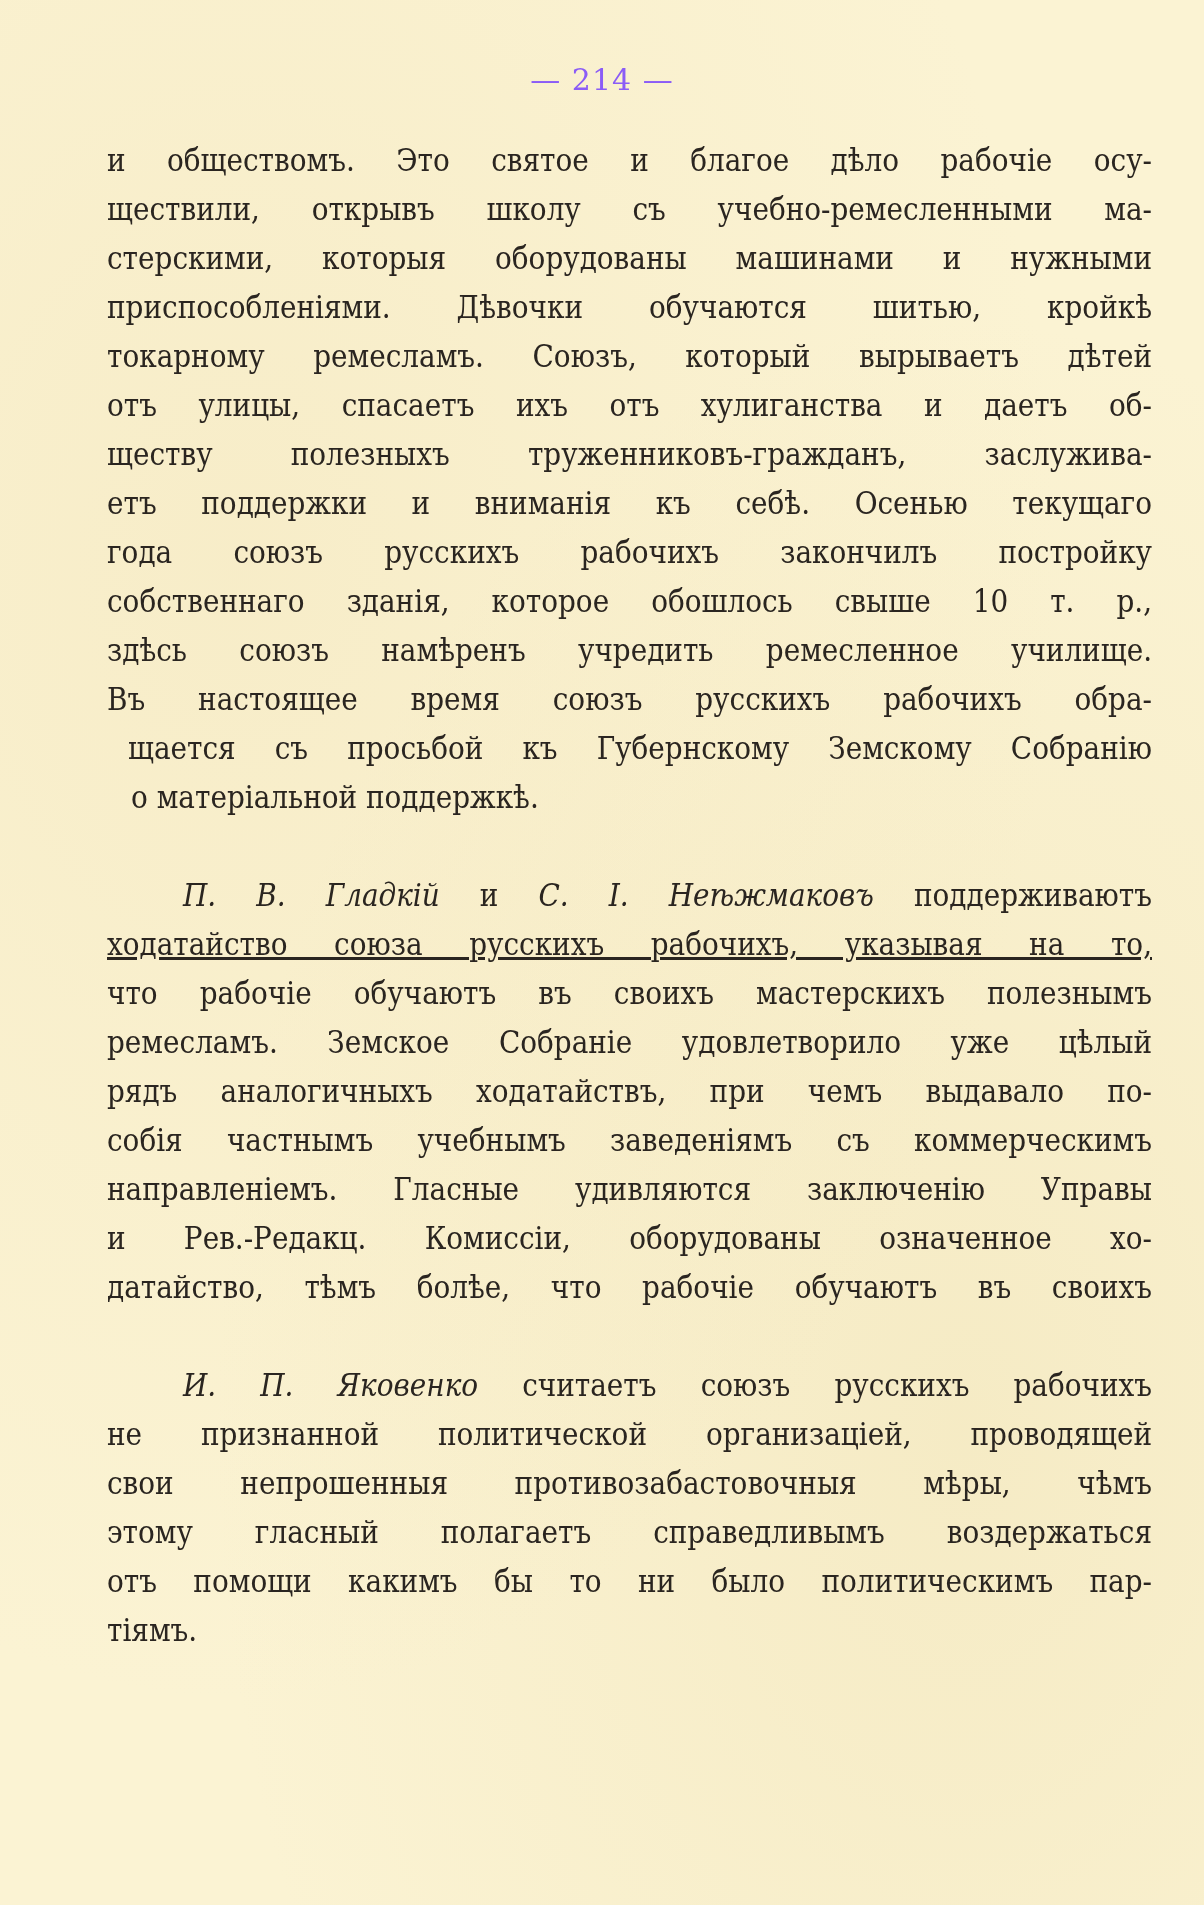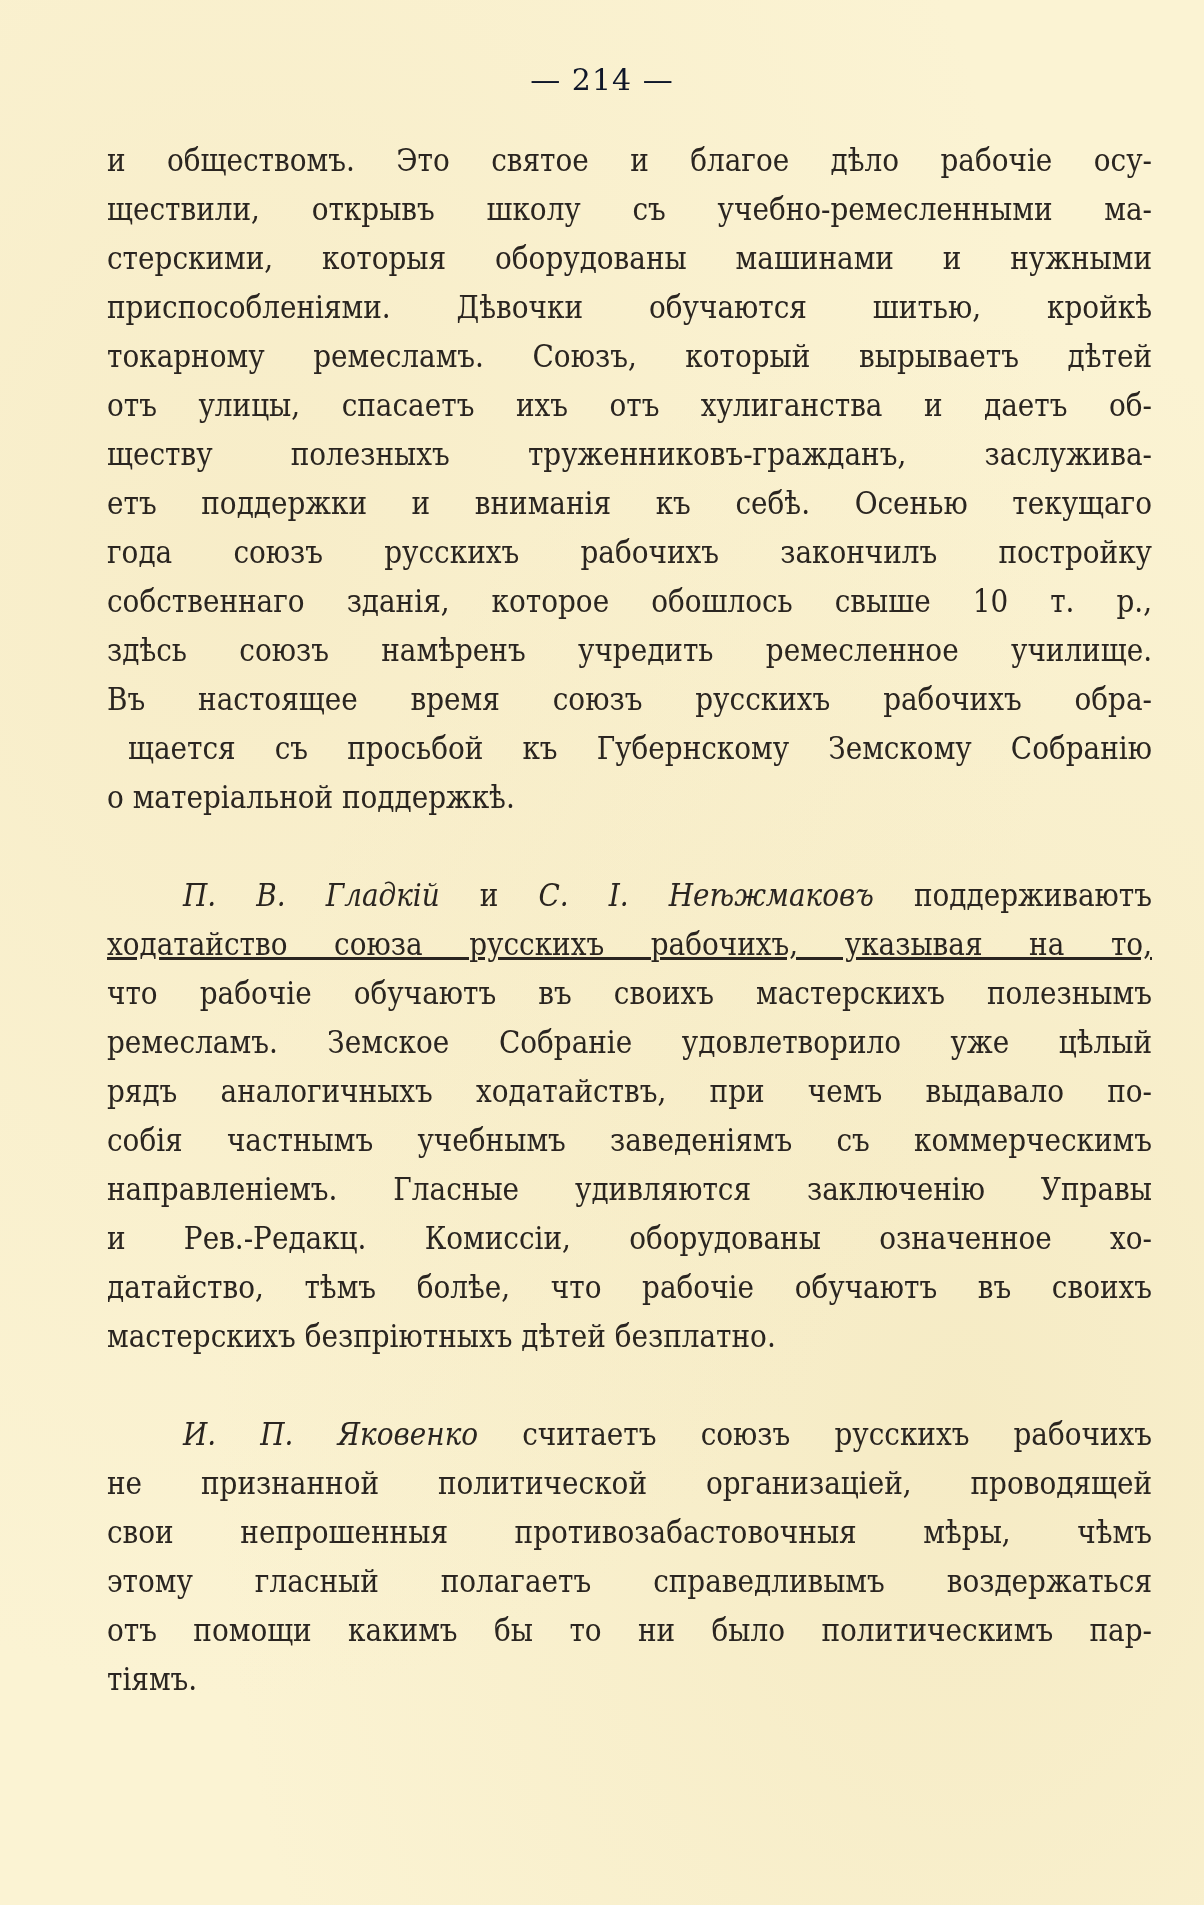--- a/index.html
+++ b/index.html
@@ -19,21 +19,21 @@
       radial-gradient(ellipse at 80% 75%, rgba(235,220,170,0.35), rgba(0,0,0,0) 55%),
       #fbf3d3;
   }
   .page-number {
     position: absolute;
     top: 62px;
     left: 0; right: 0;
     text-align: center;
     font-size: 30px;
     letter-spacing: 1px;
-    color: #0f172a;
+    color: #8b5cf6;
   }
   .text-block {
     position: absolute;
     top: 136px;
     left: 107px;
     width: 1045px;
   }
   .line {
     display: block;
     height: 49px;
@@ -65,36 +65,35 @@
     <span class="line" style="display: block;">приспособленіями.  Дѣвочки обучаются шитью, кройкѣ</span>
     <span class="line" style="display: block;">токарному ремесламъ. Союзъ, который вырываетъ дѣтей</span>
     <span class="line" style="display: block;">отъ улицы, спасаетъ  ихъ отъ хулиганства и даетъ об-</span>
     <span class="line" style="display: block;">ществу  полезныхъ  труженниковъ-гражданъ,  заслужива-</span>
     <span class="line" style="display: block;">етъ поддержки и вниманія къ себѣ.  Осенью текущаго</span>
     <span class="line" style="display: block;">года  союзъ  русскихъ  рабочихъ закончилъ постройку</span>
     <span class="line" style="display: block;">собственнаго зданія,  которое обошлось свыше 10 т. р.,</span>
     <span class="line" style="display: block;">здѣсь союзъ намѣренъ учредить  ремесленное училище.</span>
     <span class="line" style="display: block;">Въ настоящее  время  союзъ русскихъ рабочихъ обра-</span>
     <span class="line" style="display: block; margin-left: 21px;">щается съ просьбой къ Губернскому Земскому Собранію</span>
-    <span class="line last" style="display: block;">о матеріальной  поддержкѣ.</span>
+    <span class="line last" style="display: block; margin-left: 24px;">о матеріальной  поддержкѣ.</span>
   </div>
 
   <span class="para-gap"></span>
 
   <div>
     <span class="line indent" style="display: block;"><span class="speaker">П. В. Гладкій</span><span> и </span><span class="speaker">С. І. Неѣжмаковъ</span><span> поддерживаютъ</span></span>
     <span class="line" style="display: block; text-decoration: underline;">ходатайство союза русскихъ рабочихъ, указывая на то,</span>
     <span class="line" style="display: block;">что рабочіе обучаютъ въ своихъ мастерскихъ полезнымъ</span>
     <span class="line" style="display: block;">ремесламъ. Земское Собраніе удовлетворило уже цѣлый</span>
     <span class="line" style="display: block;">рядъ аналогичныхъ ходатайствъ,  при чемъ выдавало по-</span>
     <span class="line" style="display: block;">собія частнымъ учебнымъ заведеніямъ съ коммерческимъ</span>
     <span class="line" style="display: block;">направленіемъ. Гласные удивляются заключенію Управы</span>
     <span class="line" style="display: block;">и Рев.-Редакц. Комиссіи, оборудованы означенное хо-</span>
     <span class="line" style="display: block;">датайство, тѣмъ болѣе,  что рабочіе обучаютъ въ своихъ</span>
-    <span class="line last" style="display: block;">мастерскихъ безпріютныхъ дѣтей безплатно.</span>
   </div>
 
   <span class="para-gap"></span>
 
   <div>
     <span class="line indent" style="display: block;"><span class="speaker">И. П. Яковенко</span><span> считаетъ союзъ русскихъ рабочихъ</span></span>
     <span class="line" style="display: block;">не признанной политической организаціей,  проводящей</span>
     <span class="line" style="display: block;">свои непрошенныя  противозабастовочныя мѣры,  чѣмъ</span>
     <span class="line" style="display: block;">этому гласный  полагаетъ справедливымъ  воздержаться</span>
     <span class="line" style="display: block;">отъ помощи  какимъ бы то ни было политическимъ пар-</span>

